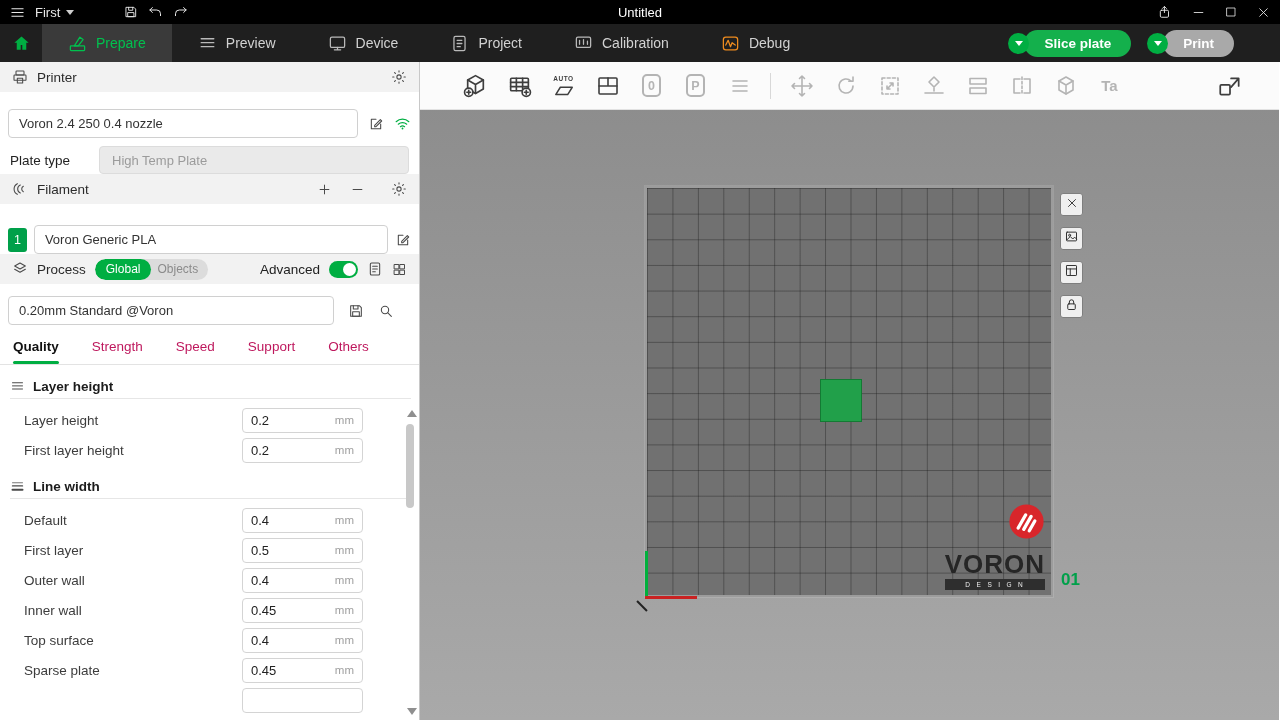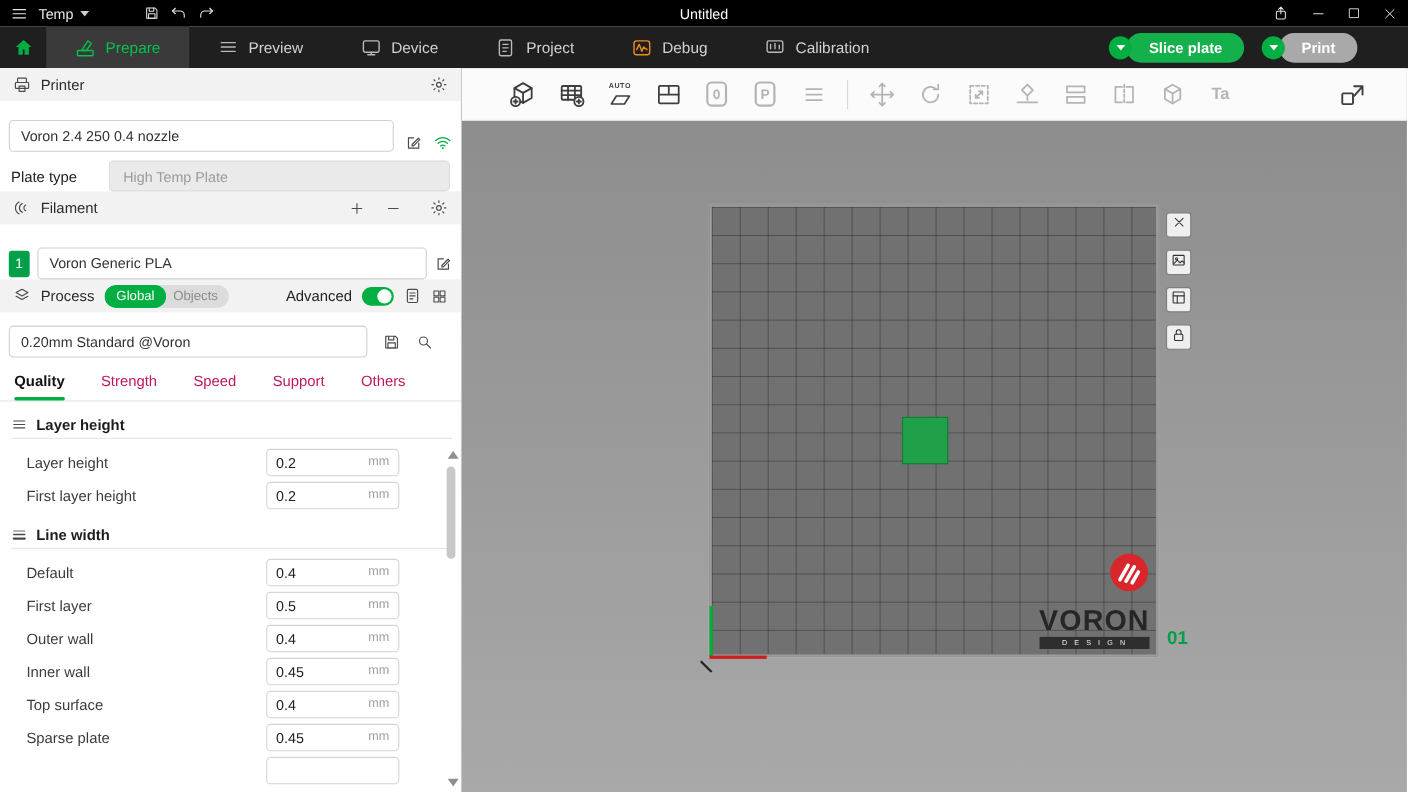--- a/index.html
+++ b/index.html
@@ -38,21 +38,21 @@
   .sidebar { width:420px; background:#fff; border-right:1px solid #c8c8c8; position:relative; overflow:hidden; }
   .viewport { width:859px; position:relative; background:linear-gradient(180deg,#8b8b8b 0%,#a9a9a9 100%); }
 
   
   .sec-head { height:30px; background:#f2f2f2; display:flex; align-items:center; gap:9px; padding:0 12px; color:#3a3a3a; }
   .sec-title { font-size:13.5px; color:#2b2b2b; }
   .sec-right { margin-left:auto; display:flex; gap:18px; align-items:center; }
   .ic-btn { color:#4a4a4a; display:flex; cursor:pointer; }
   .green-ic { color:#00AE42; }
   .select-box { height:29px; border:1px solid #d0d0d0; border-radius:4px; background:#fff; display:flex; align-items:center; padding:0 10px; font-size:13px; color:#333; cursor:pointer; }
-  .printer-row { display:flex; align-items:flex-end; gap:10px; margin:17px 8px 0; }
+  .printer-row { display:flex; align-items:center; gap:10px; margin:17px 8px 0; }
   .printer-row .select-box { width:356px; }
   .plate-row { display:flex; align-items:center; gap:10px; margin:8px 10px 0; }
   .plate-row .lab { width:79px; font-size:13.5px; color:#222; }
   .dd-gray { flex:1; height:28px; background:#eaeaea; border:1px solid #dcdcdc; border-radius:4px; display:flex; align-items:center; padding:0 12px; color:#9b9b9b; font-size:13px; cursor:pointer; }
   .fil-row { display:flex; align-items:center; gap:7px; margin:21px 8px 0; }
   .fil-badge { width:19px; height:24px; background:#00A04A; color:#fff; border-radius:3px; display:flex; align-items:center; justify-content:center; font-size:12.5px; }
   .fil-row .select-box { width:356px; }
   .scope-pill { display:flex; background:#dcdcdc; border-radius:11px; height:21px; font-size:12px; align-items:stretch; overflow:hidden; cursor:pointer; }
   .scope-on { background:#00AE42; color:#fff; border-radius:11px; padding:0 11px; display:flex; align-items:center; }
   .scope-off { color:#8b8b8b; padding:0 10px 0 6px; display:flex; align-items:center; }
@@ -109,21 +109,21 @@
 <body>
 
 <header class="titlebar">
   <div class="tb-left">
     <span class="tb-btn">
       <svg width="15" height="15" viewBox="0 0 24 24">
           <path d="M3 6h18M3 12h18M3 18h18"></path>
         </svg>
     </span>
     <span class="tb-file">
-      <span>Temp</span>
+      <span>First</span>
       <span class="tb-chev"></span>
     </span>
     <span class="tb-gap"></span>
     <span class="tb-btn">
       <svg width="14" height="14" viewBox="0 0 24 24">
           <path d="M4 4h13l3 3v13H4z"></path>
           <path d="M8 4v5h7V4M7 13h10v7H7z"></path>
         </svg>
     </span>
     <span class="tb-btn">
@@ -200,36 +200,36 @@
   <div class="tab">
     <span class="tic">
       <svg width="19" height="19" viewBox="0 0 24 24">
           <rect x="5" y="3" width="14" height="18" rx="2"></rect>
           <path d="M9 8h6M9 12h6M9 16h4"></path>
         </svg>
     </span>
     <span>Project</span>
   </div>
   <div class="tab">
+    <span class="tic">
+      <svg width="19" height="19" viewBox="0 0 24 24">
+          <rect x="3" y="4" width="18" height="13" rx="2"></rect>
+          <path d="M7 8v5M12 7v6M17 9v4"></path>
+        </svg>
+    </span>
+    <span>Calibration</span>
+  </div>
+  <div class="tab">
     <span class="tic orange">
       <svg width="19" height="19" viewBox="0 0 24 24">
           <rect x="3" y="4" width="18" height="16" rx="3"></rect>
           <path d="M6 14l3-6 3 8 2-5 4 3"></path>
         </svg>
     </span>
     <span>Debug</span>
-  </div>
-  <div class="tab">
-    <span class="tic">
-      <svg width="19" height="19" viewBox="0 0 24 24">
-          <rect x="3" y="4" width="18" height="13" rx="2"></rect>
-          <path d="M7 8v5M12 7v6M17 9v4"></path>
-        </svg>
-    </span>
-    <span>Calibration</span>
   </div>
   <div class="tab-actions">
     <div class="act-group">
       <span class="chev-circle">
           <span class="wchev"></span>
         </span>
       <button class="pill green">Slice plate</button>
     </div>
     <div class="act-group">
       <span class="chev-circle">

